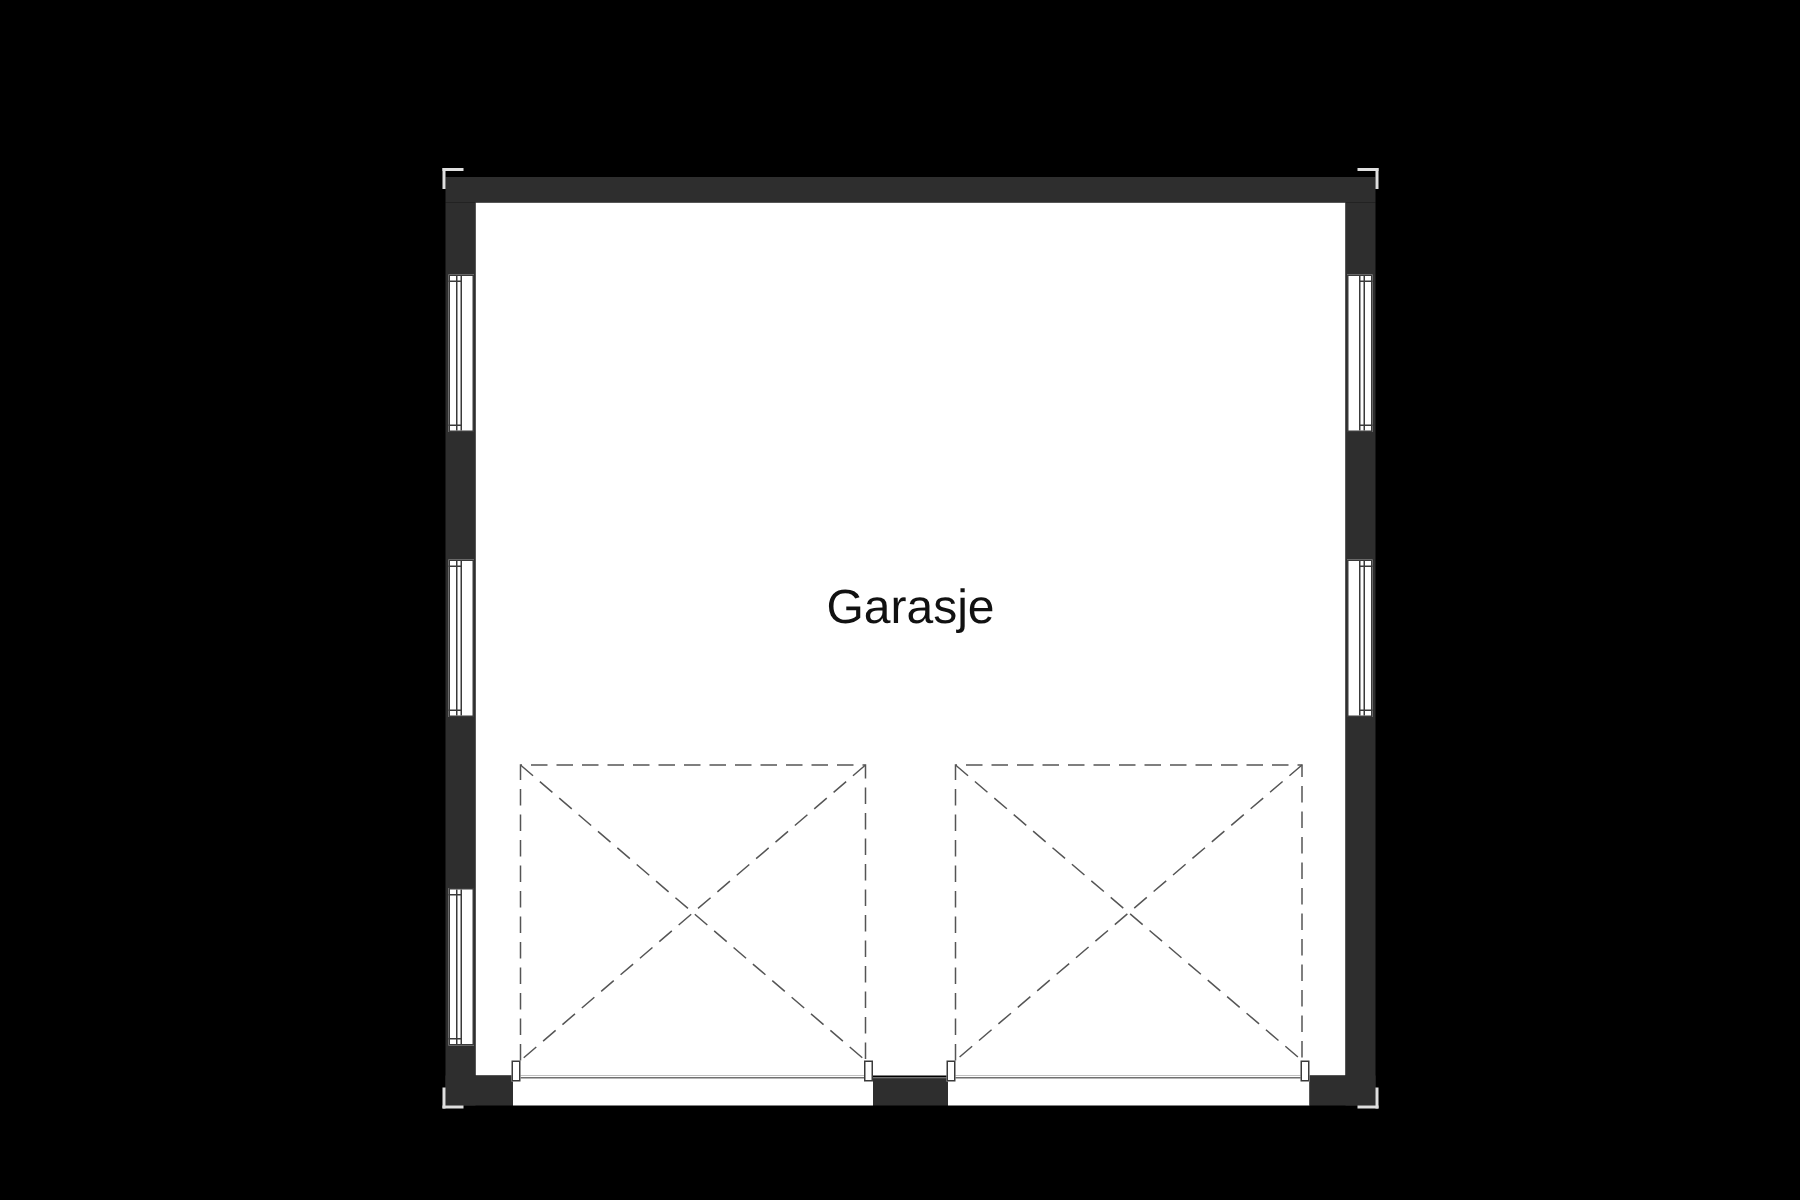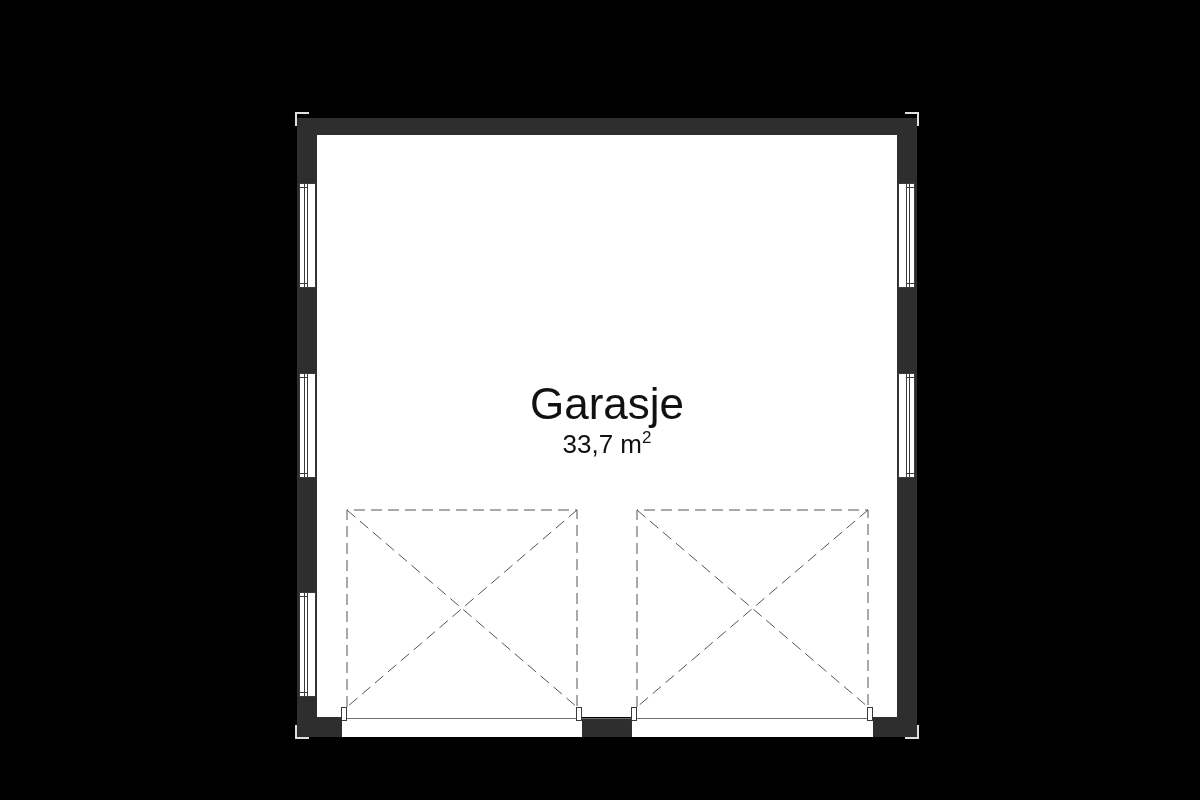--- a/index.html
+++ b/index.html
@@ -99,21 +99,21 @@
     stroke-dasharray: 11 6;
   }
 
   
   .room-text {
     position: absolute;
     left: 0; top: 272px; width: 620px;
     text-align: center;
     color: var(--c-text, #111);
   }
-  .room-name { font-size: 44px; line-height: 34px; }
+  .room-name { font-size: 32px; line-height: 34px; }
   .room-area { font-size: 26px; line-height: 30px; margin-top: 2px; }
   .room-area sup { font-size: 17px; }
 </style>
 </head>
 <body>
 
 <div class="stage">
   <div class="plan">
 
     <div class="abs floor interior"></div>
@@ -179,17 +179,16 @@
       <path d="M50 592 L50 395 L280 395 L280 592"></path>
       <path d="M50 395 L280 592"></path>
       <path d="M280 395 L50 592"></path>
       <path d="M340 592 L340 395 L571 395 L571 592"></path>
       <path d="M340 395 L571 592"></path>
       <path d="M571 395 L340 592"></path>
     </svg>
 
     <div class="room-text">
       <div class="room-name">Garasje</div>
-      <div class="room-area"><span>33,7</span>&nbsp;<span>m</span><sup>2</sup></div>
     </div>
 
   </div>
 </div>
 
 </body></html>

